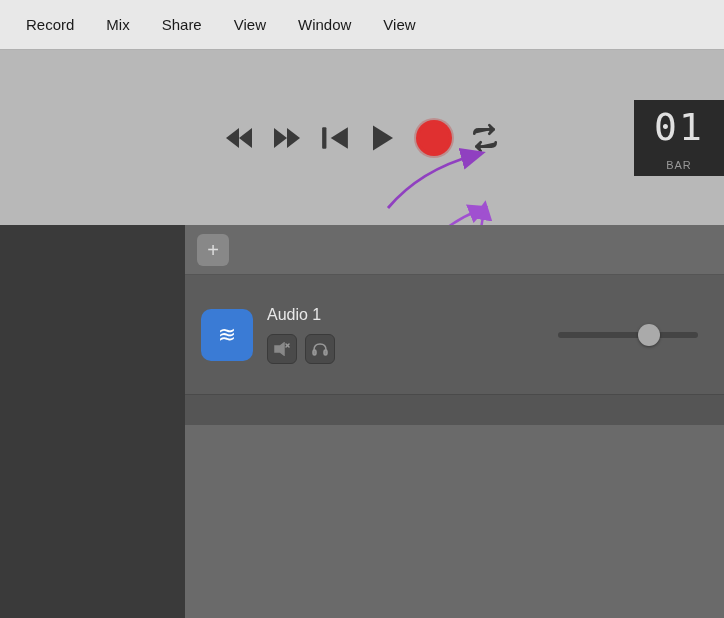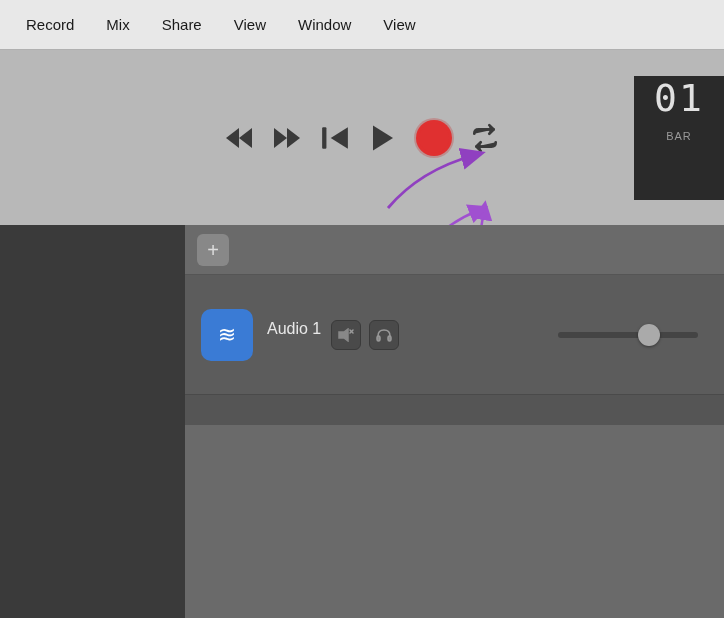--- a/index.html
+++ b/index.html
@@ -85,25 +85,26 @@
       border-radius: 50%;
     }
 
     
     .counter-display {
       position: absolute;
       right: 0;
       top: 50%;
       transform: translateY(-50%);
       width: 90px;
-      height: 124px;
+      height: 76px;
       background: #2a2a2a;
       display: flex;
       flex-direction: column;
       align-items: center;
+      justify-content: center;
       overflow: hidden;
     }
 
     .counter-number {
       font-size: 38px;
       font-weight: 300;
       color: #e0e0e0;
       letter-spacing: 2px;
       font-family: "SF Mono", monospace;
     }
@@ -185,21 +186,21 @@
       flex-shrink: 0;
     }
 
     .waveform-icon {
       color: white;
       font-size: 22px;
     }
 
     .track-info {
       display: flex;
-      flex-direction: row;
+      flex-direction: column;
       gap: 10px;
     }
 
     .track-name {
       font-size: 16px;
       font-weight: 500;
       color: #e8e8e8;
     }
 
     .track-controls {

